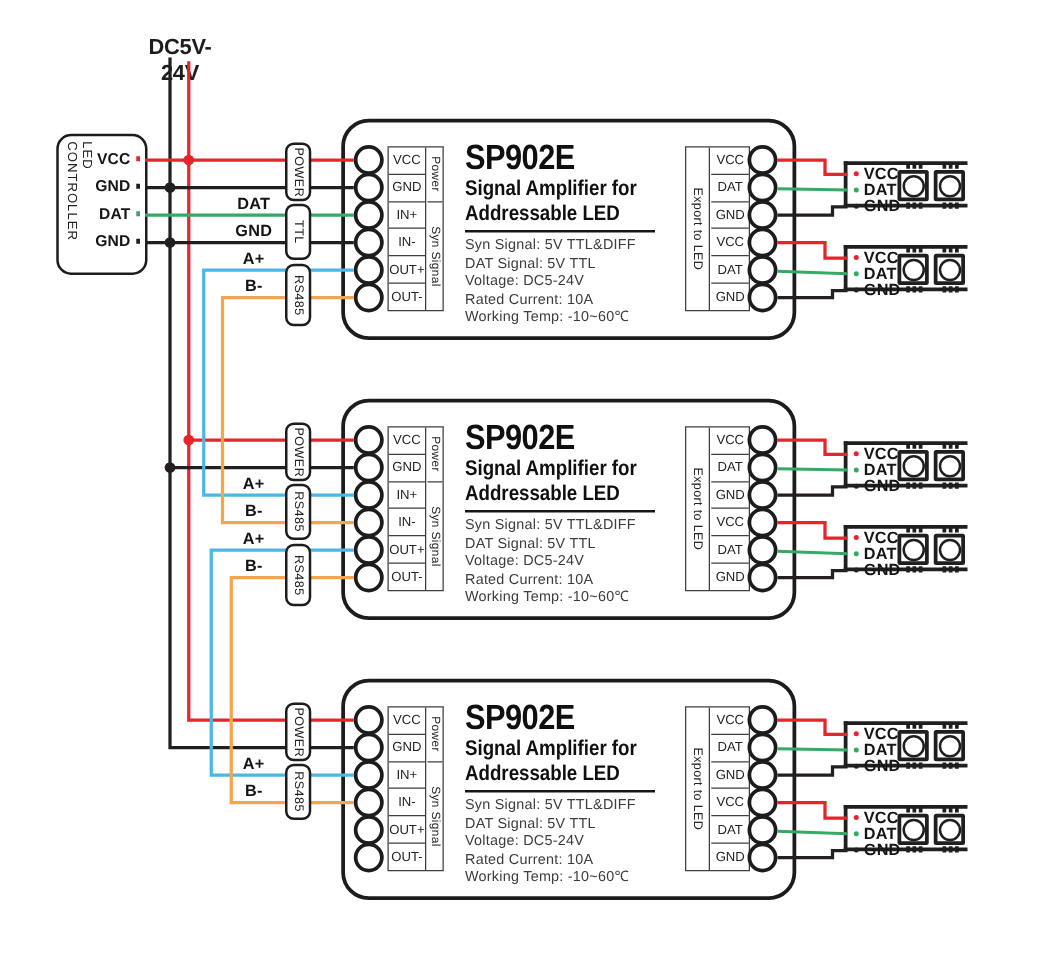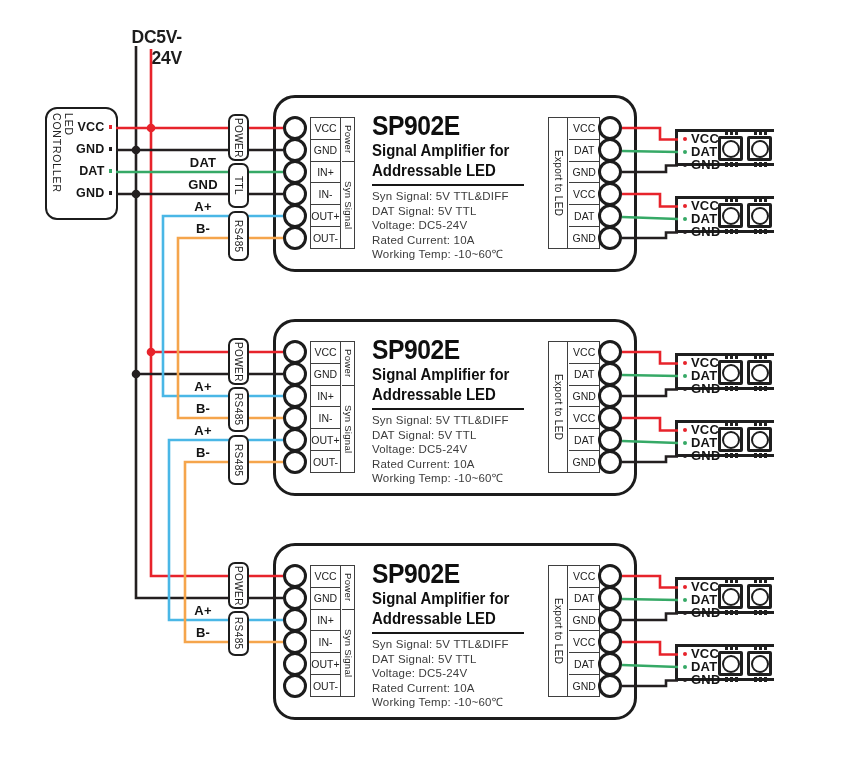--- a/index.html
+++ b/index.html
@@ -1,21 +1,21 @@
 <!DOCTYPE html>
 <html style="--c-red: #e7232b; --c-black: #231f20; --c-green: #36a966; --c-blue: #4ab7e6; --c-orange: #f5a54c;"><head>
 <meta charset="utf-8">
 <style>
   html,body{margin:0;padding:0;background:#fff;}
   #stage{position:relative;width:845px;height:775px;background:#fff;overflow:hidden;
          font-family:"Liberation Sans",sans-serif;color:#1c1c1c;}
   #stage *{box-sizing:border-box;}
 
   
-  .dc-label{position:absolute;left:106px;top:27px;width:76px;text-align:right;
+  .dc-label{position:absolute;left:106px;top:27px;width:76px;text-align:center;
             font-size:17.5px;font-weight:bold;color:#1d1d1d;letter-spacing:-.2px;}
 
   
   .controller{position:absolute;left:45px;top:107px;width:73px;height:113px;
               border:2.5px solid #1c1c1c;border-radius:12px;background:#fff;}
   .ctrl-title{position:absolute;left:4px;top:4px;bottom:4px;writing-mode:vertical-rl;
               font-size:10.5px;letter-spacing:.8px;color:#222;display:flex;align-items:center;}
   .crow{position:absolute;left:20px;right:4px;height:16px;display:flex;align-items:center;
         justify-content:flex-end;gap:4px;}
   .crow0{top:10px}.crow1{top:32px}.crow2{top:54px}.crow3{top:76px}

